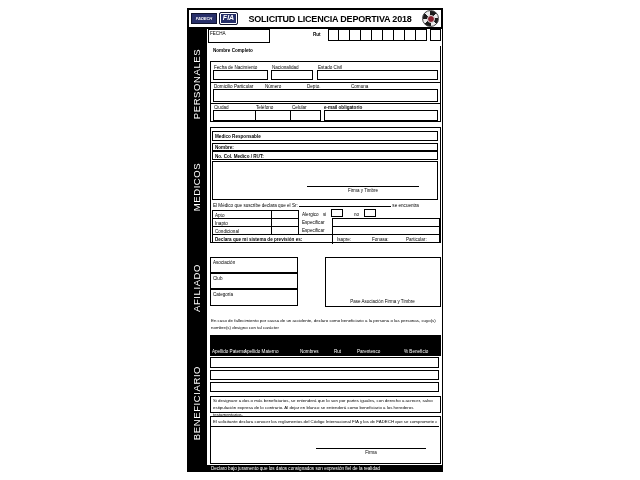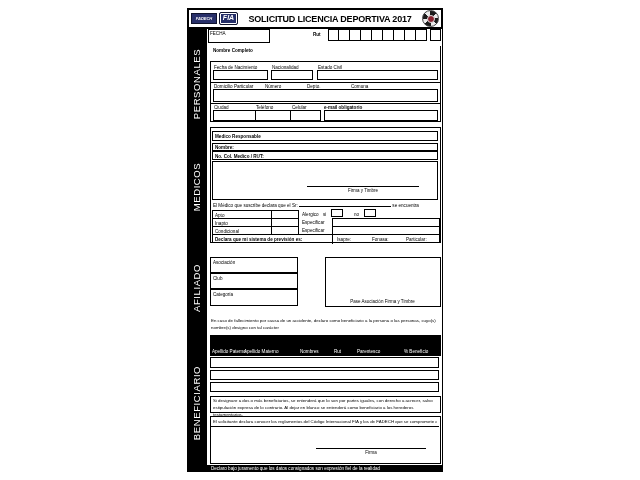--- a/index.html
+++ b/index.html
@@ -47,21 +47,21 @@
 <body>
 
 <div id="stage">
   <div id="form">
 
     <div id="header">
       <div class="logo-fadech">FADECH</div>
       <div class="logo-fia">
         <span>FIA</span>
       </div>
-      <div id="title">SOLICITUD LICENCIA DEPORTIVA 2017</div>
+      <div id="title">SOLICITUD LICENCIA DEPORTIVA 2018</div>
       <div class="badge"></div>
     </div>
 
     <div id="sidebar">
       <div class="vlabel" style="top:49px;">PERSONALES</div>
       <div class="vlabel" style="top:152px;">MEDICOS</div>
       <div class="vlabel" style="top:253px;">AFILIADO</div>
       <div class="vlabel" style="top:368px;">BENEFICIARIO</div>
     </div>
 

